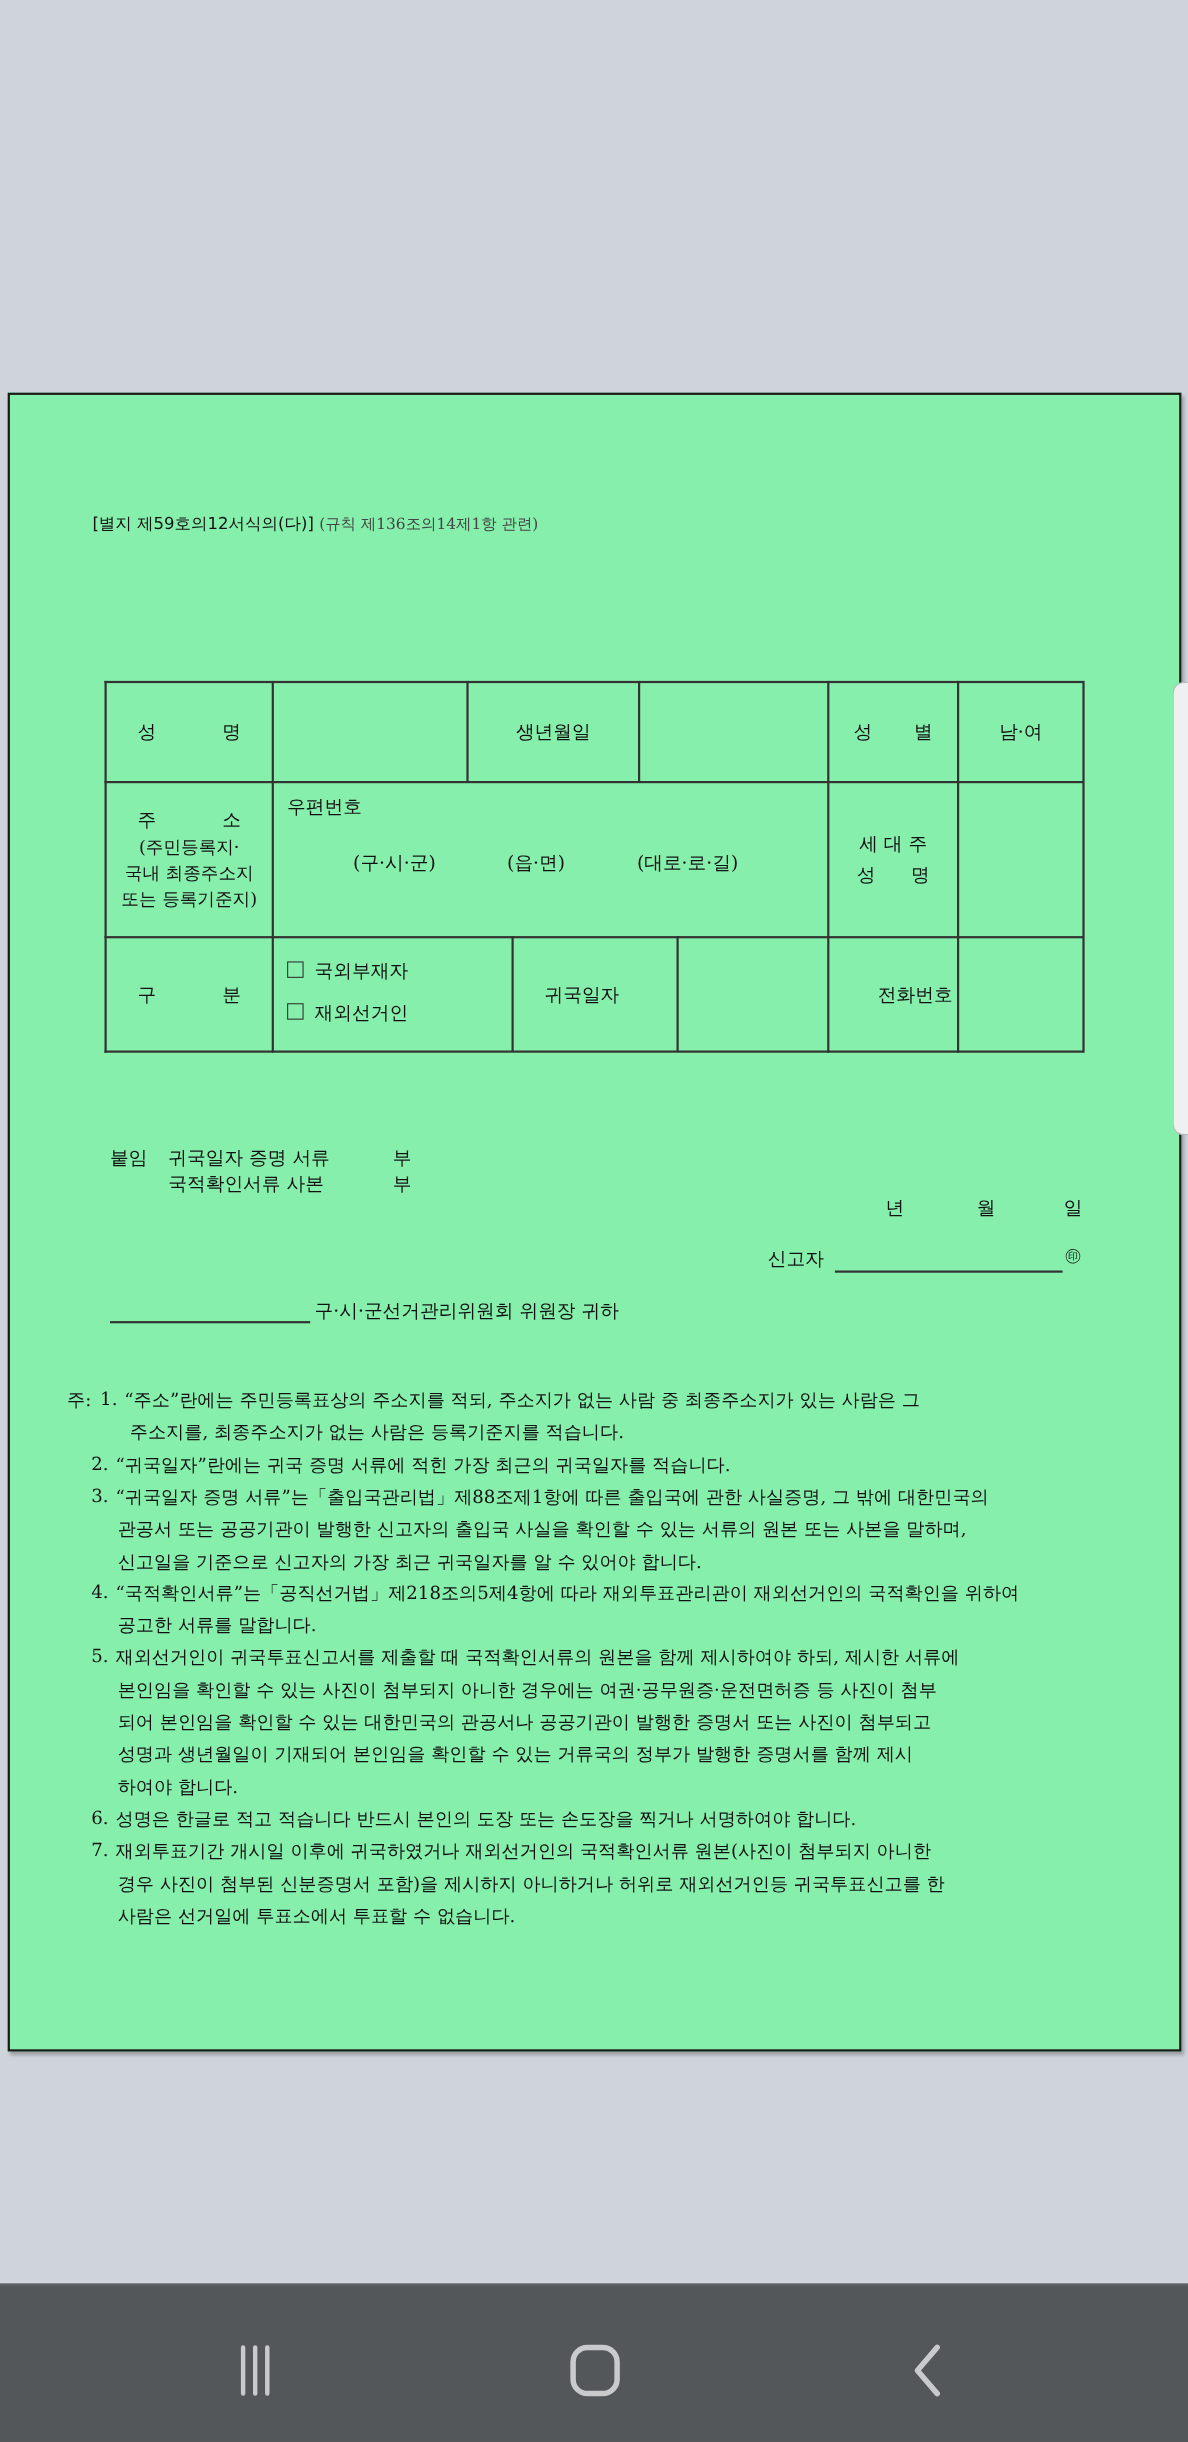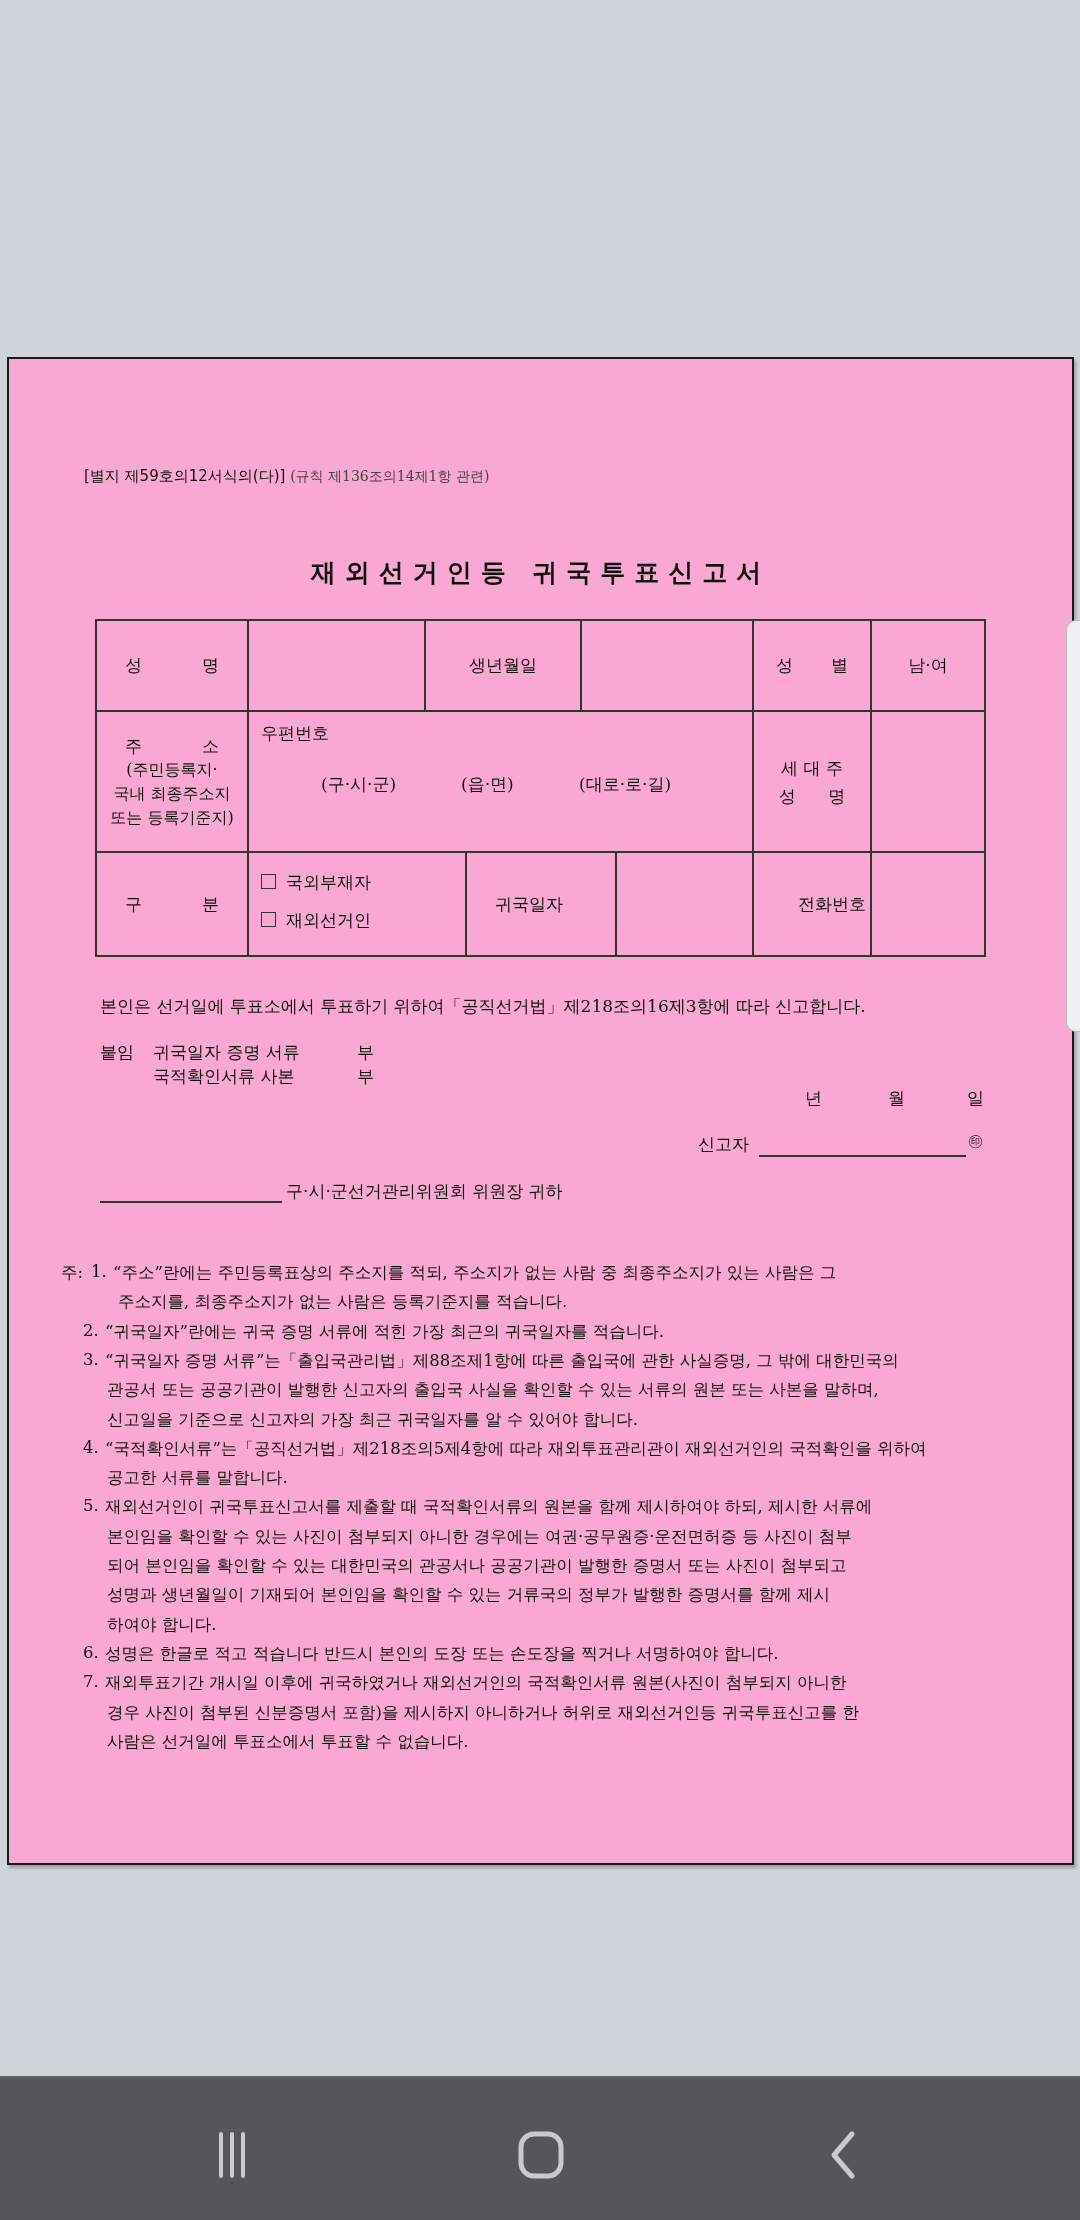--- a/index.html
+++ b/index.html
@@ -1,17 +1,17 @@
 <!DOCTYPE html>
 <html><head>
 <meta charset="utf-8">
 <style>
   html, body { margin:0; padding:0; }
   body { width:1080px; height:2220px; position:relative; overflow:hidden; background:#cfd3da; font-family:"DejaVu Serif", serif; color:#111; }
-  .page { position:absolute; left:7px; top:357px; width:1063px; height:1504px; background:#f9a8d4; border:2px solid #1a1a1a; box-shadow:2px 3px 3px rgba(0,0,0,0.25); }
+  .page { position:absolute; left:7px; top:357px; width:1063px; height:1504px; background:#86efac; border:2px solid #1a1a1a; box-shadow:2px 3px 3px rgba(0,0,0,0.25); }
   .abs { position:absolute; white-space:nowrap; }
   .hdr { left:75px; top:108px; font-size:15px; font-family:"DejaVu Sans", sans-serif; }
   .hdr .sub { color:#444; font-family:"DejaVu Serif", serif; font-size:14px; }
   .title { left:0; width:1063px; text-align:center; top:197px; font-size:25px; font-weight:bold; letter-spacing:9px; font-family:"DejaVu Sans", sans-serif; }
   .line { position:absolute; background:#333; }
   .cell { position:absolute; display:flex; align-items:center; justify-content:center; font-size:17px; text-align:center; }
   .spread { justify-content:space-between; padding:0 28px; box-sizing:border-box; }
   .txt { position:absolute; font-size:17px; white-space:nowrap; }
   .note { position:absolute; font-size:16.5px; white-space:nowrap; }
   .chk { display:inline-block; width:13px; height:13px; border:1px solid #333; margin-right:10px; vertical-align:-1px; }
@@ -19,21 +19,20 @@
   .scroll-handle { position:absolute; left:1066px; top:620px; width:14px; height:410px; background:#eef0f1; border:1px solid #b9bcbf; border-right:none; border-radius:10px 0 0 10px; }
 </style>
 </head>
 <body>
 
 <div class="page">
   <div class="abs hdr">
     <span>[별지 제59호의12서식의(다)]</span>
     <span class="sub">(규칙 제136조의14제1항 관련)</span>
   </div>
-  <div class="abs title">재외선거인등 귀국투표신고서</div>
 
   <div>
 
     <div class="line" style="left:86px;top:260px;width:890px;height:2px;"></div>
     <div class="line" style="left:86px;top:351px;width:890px;height:1.5px;"></div>
     <div class="line" style="left:86px;top:492px;width:890px;height:1.5px;"></div>
     <div class="line" style="left:86px;top:596px;width:890px;height:2px;"></div>
 
     <div class="line" style="left:86px;top:260px;width:1.5px;height:338px;"></div>
     <div class="line" style="left:975px;top:260px;width:1.5px;height:338px;"></div>
@@ -93,21 +92,20 @@
       <div class="txt" style="left:12px;top:56px;">
         <span class="chk"></span><span>재외선거인</span>
       </div>
     </div>
     <div class="cell" style="left:458px;top:494px;width:124px;height:102px;">귀국일자</div>
     <div class="cell" style="left:608px;top:494px;width:135px;height:102px;"></div>
     <div class="cell" style="left:745px;top:494px;width:116px;height:102px;padding-left:20px;">전화번호</div>
     <div class="cell" style="left:863px;top:494px;width:112px;height:102px;"></div>
   </div>
 
-  <div class="txt" style="left:91px;top:636px;">본인은 선거일에 투표소에서 투표하기 위하여「공직선거법」제218조의16제3항에 따라 신고합니다.</div>
   <div class="txt" style="left:91px;top:682px;">붙임</div>
   <div class="txt" style="left:144px;top:682px;">귀국일자 증명 서류</div>
   <div class="txt" style="left:348px;top:682px;">부</div>
   <div class="txt" style="left:144px;top:706px;">국적확인서류 사본</div>
   <div class="txt" style="left:348px;top:706px;">부</div>
 
   <div class="txt" style="left:796px;top:728px;">년</div>
   <div class="txt" style="left:879px;top:728px;">월</div>
   <div class="txt" style="left:958px;top:728px;">일</div>
 

